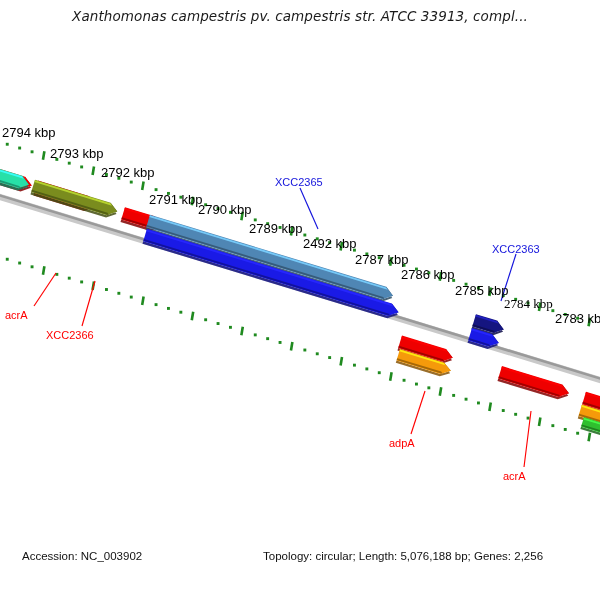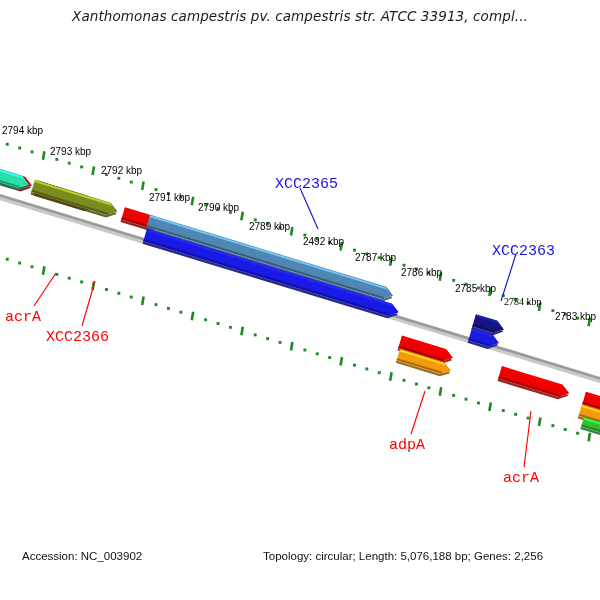--- a/index.html
+++ b/index.html
@@ -38,30 +38,30 @@
     font-size:11.5px;color:#111;white-space:nowrap;
   }
 
   
   .canvas{position:absolute;left:0;top:0;width:600px;height:540px;}
   .canvas svg{position:absolute;left:0;top:0;}
 
   
   .kbp{
     position:absolute;
-    font-size:10px;
+    font-size:13px;
     color:#000000;
     white-space:nowrap;
     font-family:"Liberation Sans", sans-serif;
   }
   .glabel{
     position:absolute;
-    font-size:15px;
+    font-size:11px;
     white-space:nowrap;
-    font-family:Liberation Mono, monospace;
+    font-family:Liberation Sans, sans-serif;
   }
   .glabel.red{color:#ff0000;}
   .glabel.blue{color:#1414dc;}
 </style>
 </head>
 <body>
 
 <div id="root">
 
   <div class="title">Xanthomonas campestris pv. campestris str. ATCC 33913, compl...</div>

